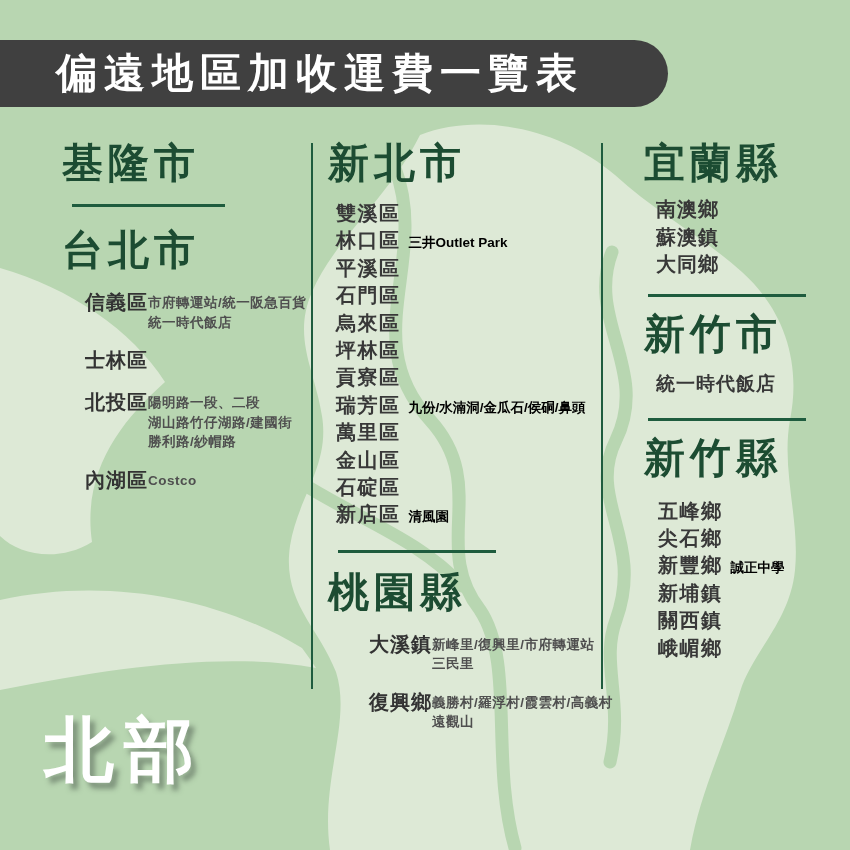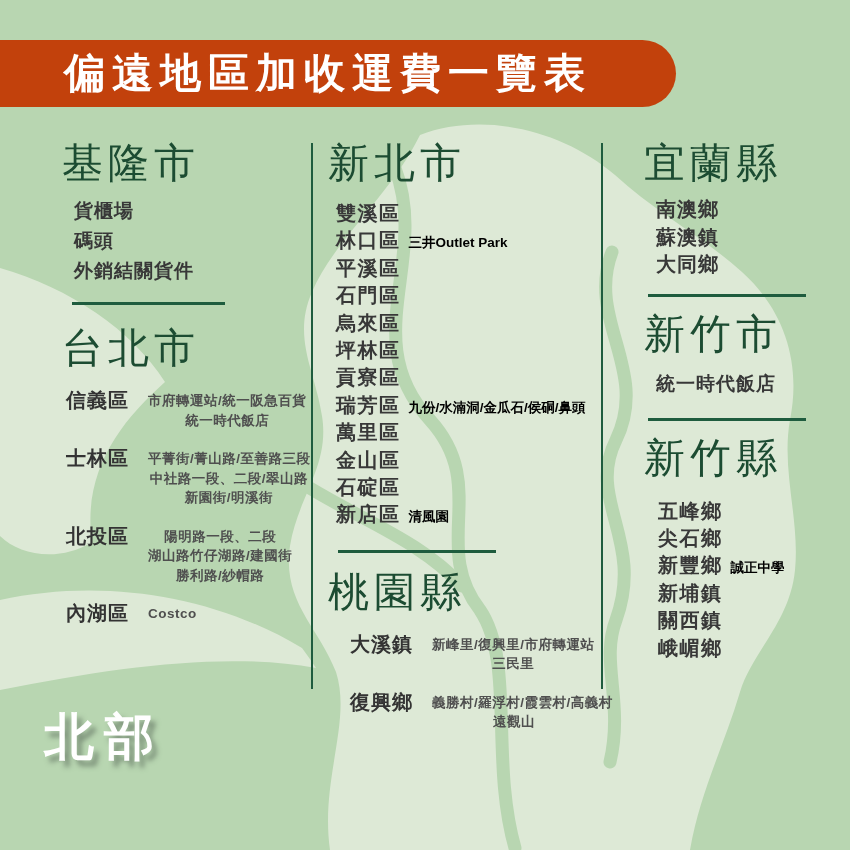--- a/index.html
+++ b/index.html
@@ -7,36 +7,36 @@
     width:850px;height:850px;position:relative;overflow:hidden;
     background:#b8d6b1;
     font-family:"Liberation Sans","DejaVu Sans",sans-serif;
   }
   #map-bg{position:absolute;left:0;top:0;width:850px;height:850px;z-index:0;}
   .layer{position:absolute;z-index:1;}
 
   
   .banner{
     left:0;top:40px;width:668px;height:67px;
-    background:#c2410c;border-radius:0 34px 34px 0;
-    display:flex;align-items:center;padding-left:8px;
+    background:#404040;border-radius:0 34px 34px 0;
+    display:flex;align-items:center;
   }
   .banner-title{
     color:#ffffff;font-size:41px;font-weight:700;
     letter-spacing:7px;padding-left:56px;white-space:nowrap;
   }
 
   
   .col{position:absolute;top:138px;z-index:1;}
   .col1{left:62px;width:248px;}
   .col2{left:328px;width:268px;}
   .col3{left:644px;width:228px;}
 
   .heading{
-    font-size:41px;font-weight:400;color:#1c4c32;
+    font-size:41px;font-weight:700;color:#1c4c32;
     letter-spacing:5px;line-height:1.22;margin:0;white-space:nowrap;
   }
 
   .vline{position:absolute;top:143px;width:2px;height:546px;background:#1e5c3e;z-index:1;}
   .vline-a{left:311px;}
   .vline-b{left:601px;}
 
   .divider{height:3px;background:#1e5c3e;}
   .div-c1{width:153px;margin:16px 0 18px 10px;}
   .div-c2{width:158px;margin:20px 0 14px 10px;}
@@ -48,40 +48,40 @@
     font-size:19px;font-weight:700;color:#383838;
     line-height:30px;letter-spacing:1px;white-space:nowrap;
   }
   .loose .plain-item{font-size:20px;line-height:27.5px;}
 
   
   .rows{margin-top:14px;padding-left:4px;}
   .row{display:flex;margin-bottom:15px;}
   .row-label{
     flex:none;width:82px;font-size:20px;font-weight:700;
-    color:#333333;letter-spacing:1px;white-space:nowrap;
-  }
-  .row-lines{padding-top:4px;min-width:0;text-align:center;}
+    color:#333333;letter-spacing:1px;white-space:nowrap;text-align:right;
+  }
+  .row-lines{padding-top:4px;min-width:0;}
   .line{
     display:block;font-size:13.5px;font-weight:600;color:#4f4f4f;
     line-height:19.5px;letter-spacing:0.5px;white-space:nowrap;
   }
 
   
   .district-list{margin-top:13px;padding-left:8px;}
   .district{line-height:24.4px;white-space:nowrap;}
   .d-name{font-size:20px;font-weight:700;color:#383838;letter-spacing:1.5px;}
   .d-note{font-size:13.5px;font-weight:600;color:#000000;margin-left:8px;letter-spacing:0;}
 
   .hc-item{margin-top:10px;}
 
   
   .badge{
     left:44px;top:704px;z-index:1;
-    font-size:50px;font-weight:700;color:#ffffff;letter-spacing:10px;
+    font-size:70px;font-weight:700;color:#ffffff;letter-spacing:10px;
     text-shadow:5px 6px 5px rgba(95,112,95,0.65);
     white-space:nowrap;
   }
 </style>
 </head>
 <body>
 
 <svg id="map-bg" viewBox="0 0 850 850" xmlns="http://www.w3.org/2000/svg" aria-hidden="true">
   <g fill="#dde9d6" stroke="none">
     <path d="M 420 135
@@ -115,42 +115,32 @@
 
 <div class="layer banner">
   <div class="banner-title">偏遠地區加收運費一覽表</div>
 </div>
 
 <div class="vline vline-a"></div>
 <div class="vline vline-b"></div>
 
 <div class="col col1">
   <h2 class="heading">基隆市</h2>
-  <div class="plain-list">
-    <div class="plain-item">貨櫃場</div>
-    <div class="plain-item">碼頭</div>
-    <div class="plain-item">外銷結關貨件</div>
-  </div>
   <div class="divider div-c1"></div>
   <h2 class="heading">台北市</h2>
   <div class="rows">
     <div class="row">
       <span class="row-label">信義區</span>
       <span class="row-lines">
         <span class="line">市府轉運站/統一阪急百貨</span>
         <span class="line">統一時代飯店</span>
       </span>
     </div>
     <div class="row">
       <span class="row-label">士林區</span>
-      <span class="row-lines">
-        <span class="line">平菁街/菁山路/至善路三段</span>
-        <span class="line">中社路一段、二段/翠山路</span>
-        <span class="line">新園街/明溪街</span>
-      </span>
     </div>
     <div class="row">
       <span class="row-label">北投區</span>
       <span class="row-lines">
         <span class="line">陽明路一段、二段</span>
         <span class="line">湖山路竹仔湖路/建國街</span>
         <span class="line">勝利路/紗帽路</span>
       </span>
     </div>
     <div class="row">

